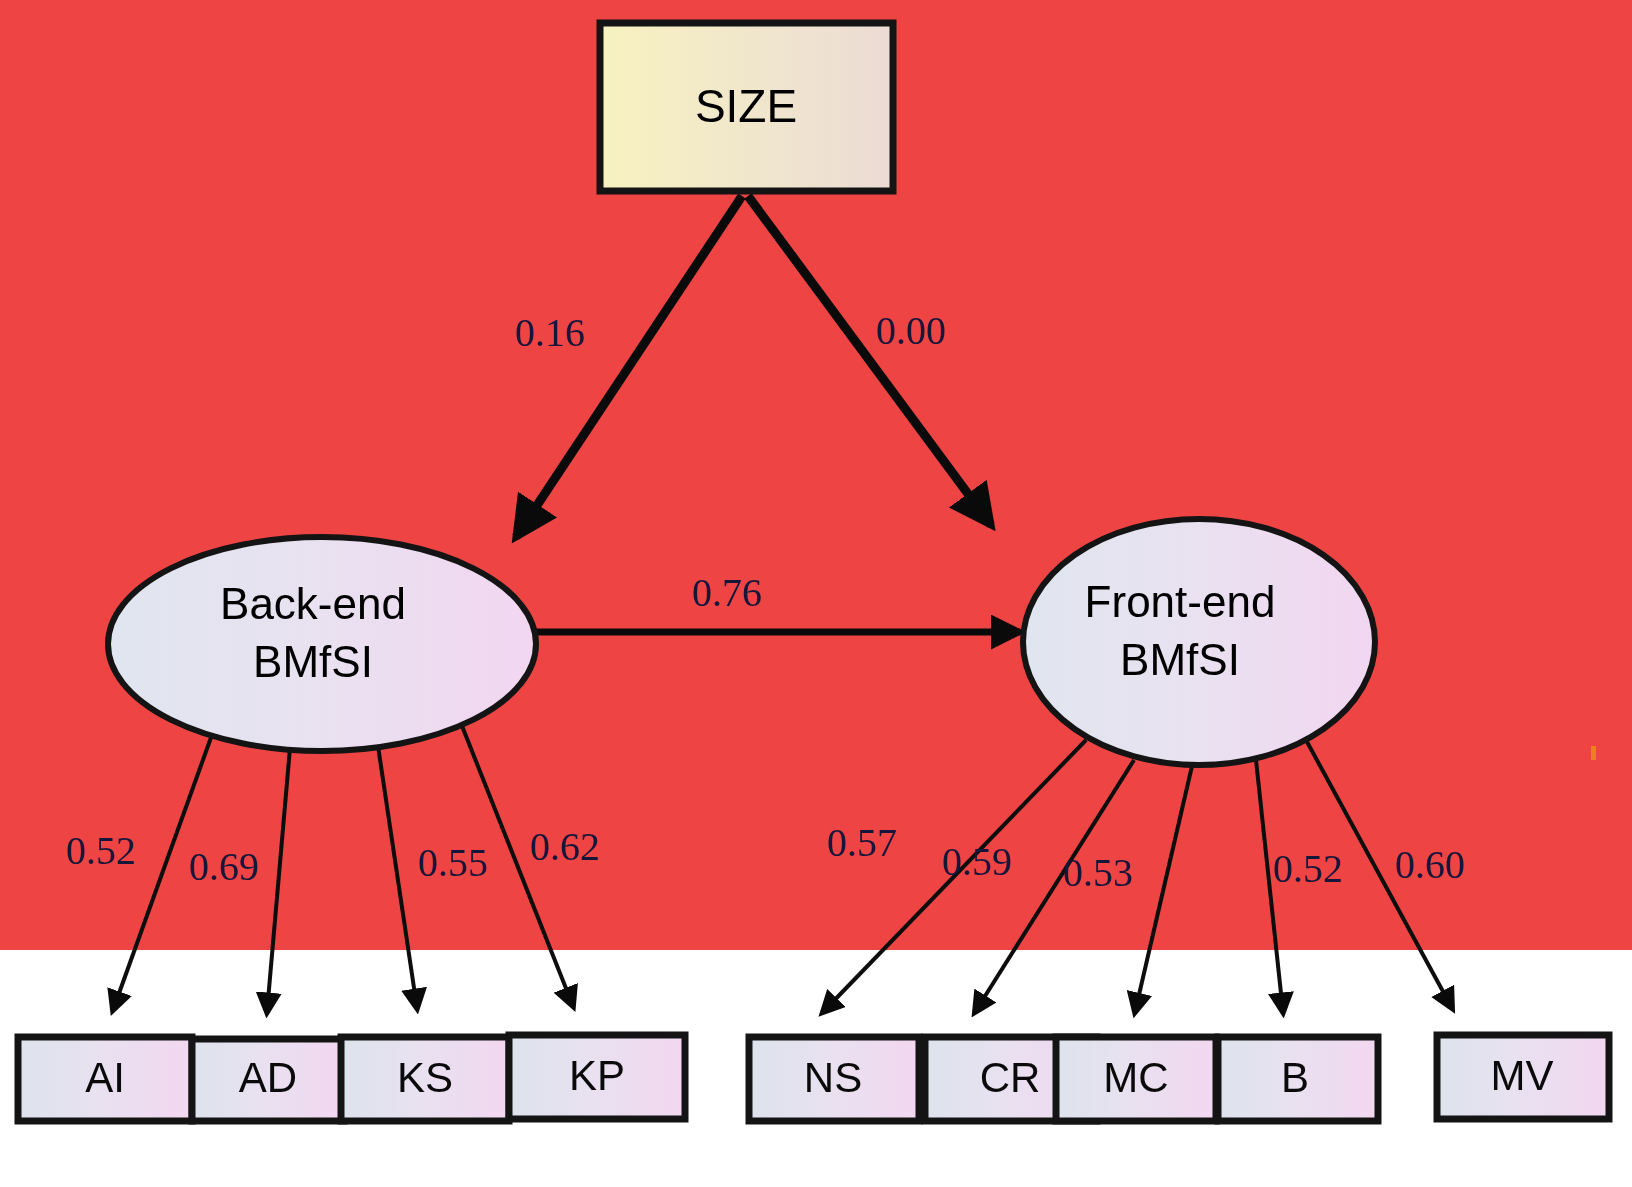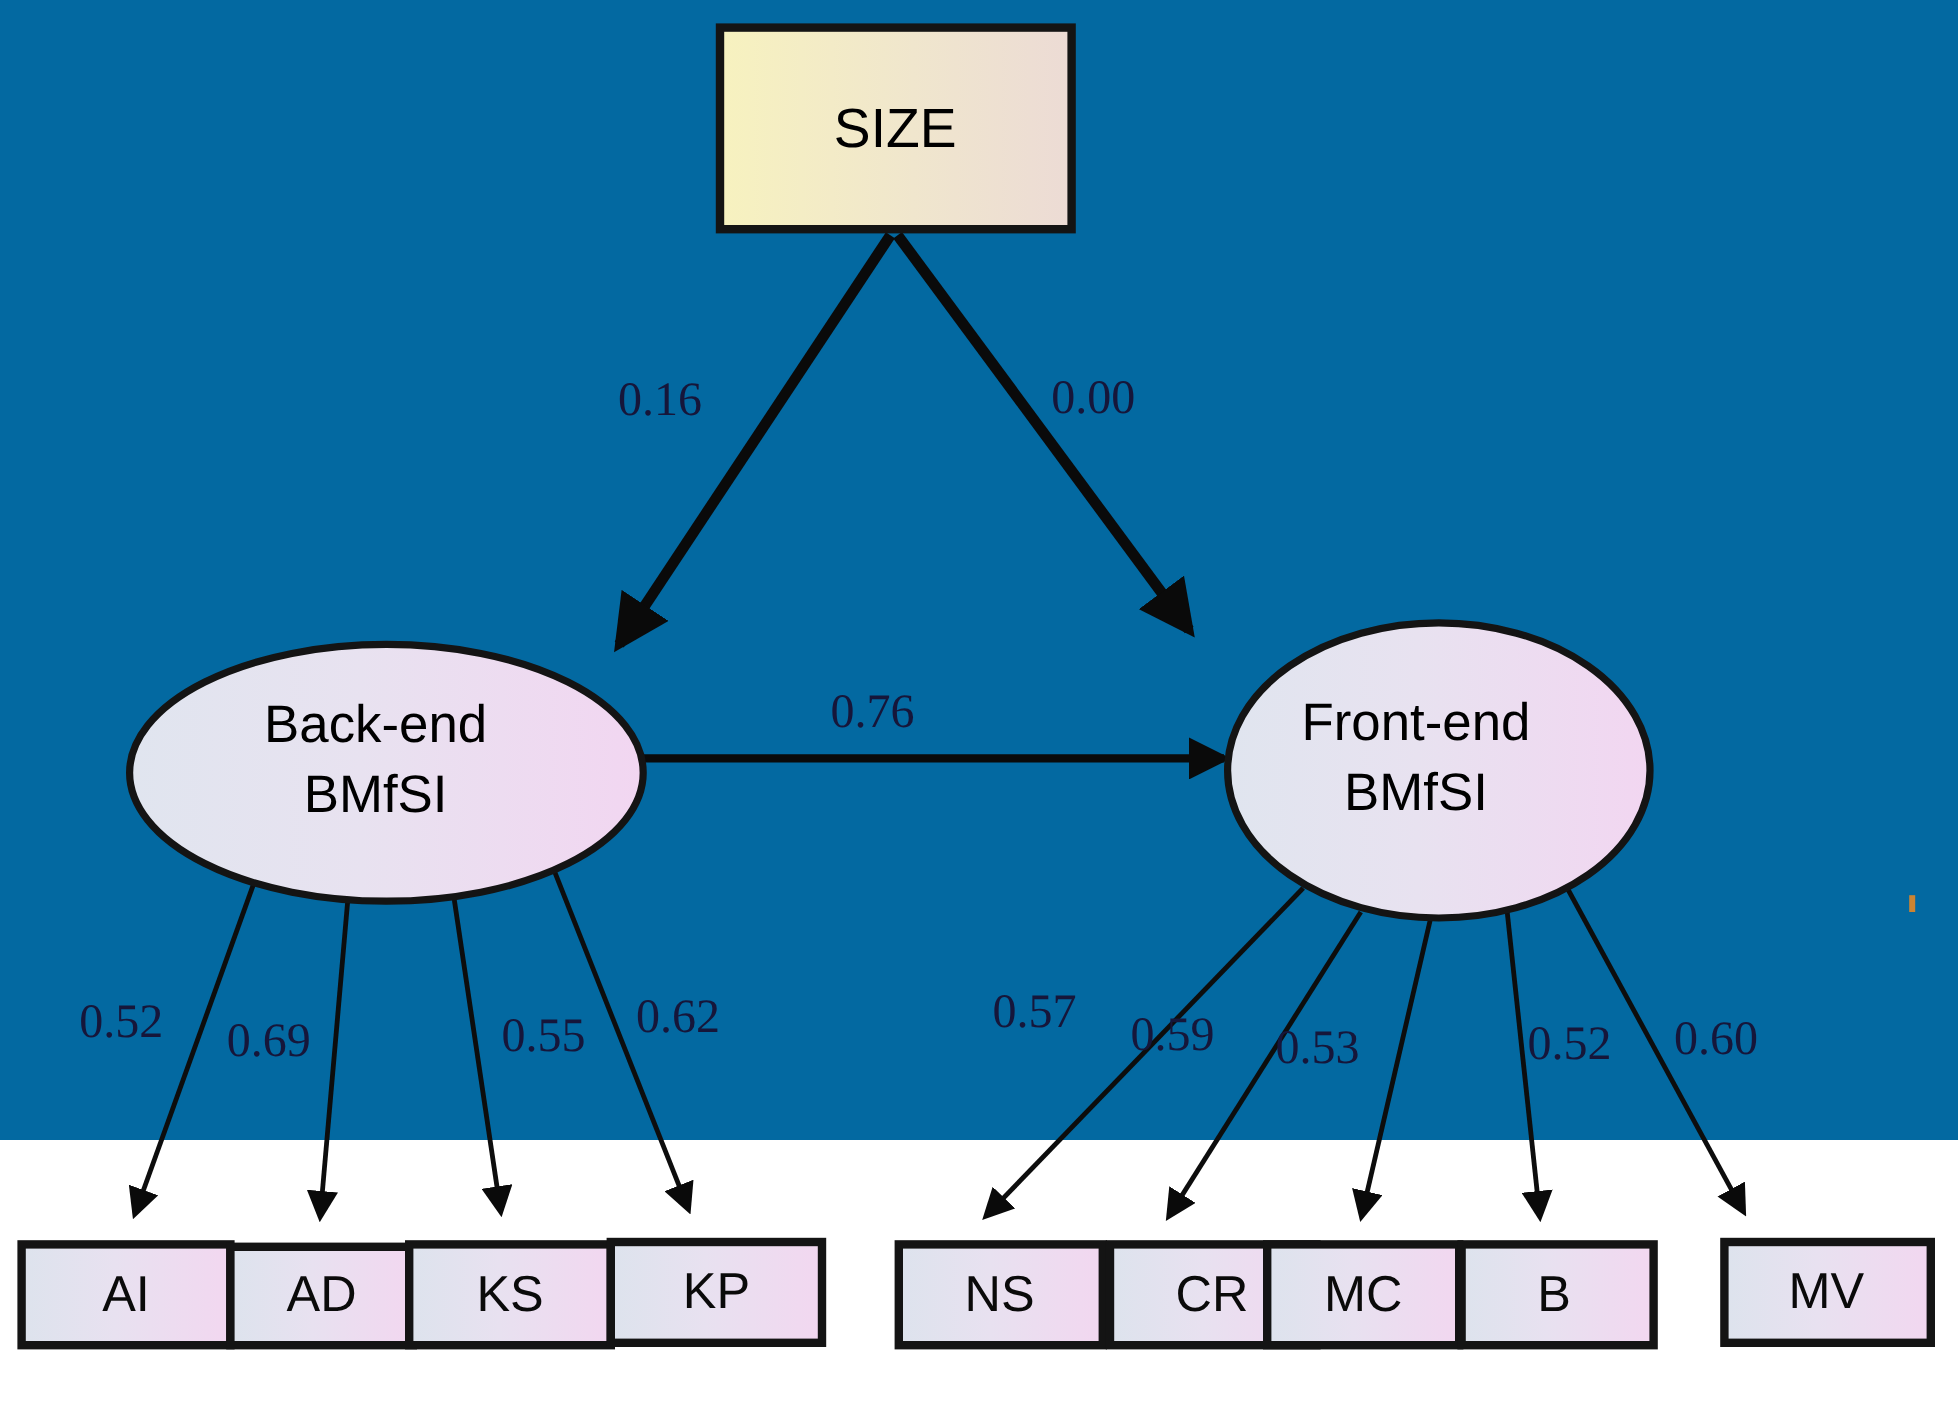--- a/index.html
+++ b/index.html
@@ -1,18 +1,18 @@
 <!DOCTYPE html>
 <html><head>
 <meta charset="utf-8">
 <style>
   html,body{margin:0;padding:0;background:#ffffff;}
   body{width:1632px;height:1187px;overflow:hidden;
        font-family:"Liberation Sans",sans-serif;}
-  #stage{position:relative;width:1632px;height:950px;background:#0369a1;}
+  #stage{position:relative;width:1632px;height:950px;background:#ef4444;}
   svg#diagram{position:absolute;left:0;top:0;width:1632px;height:1187px;}
   .node-label{font-family:"Liberation Sans",sans-serif;fill:#000;
               font-size:46px;text-anchor:middle;dominant-baseline:middle;}
   .node-label-sm{font-family:"Liberation Sans",sans-serif;fill:#000;
               font-size:44px;text-anchor:middle;dominant-baseline:middle;}
   .ind-label{font-family:"Liberation Sans",sans-serif;fill:#0a0a0a;
               font-size:42px;text-anchor:middle;dominant-baseline:middle;}
   .coef{font-family:"Liberation Serif",serif;fill:#16163a;
         font-size:40px;text-anchor:middle;dominant-baseline:middle;}
   .edge-thick{stroke:#0a0a0a;stroke-width:9;fill:none;stroke-linecap:butt;}

